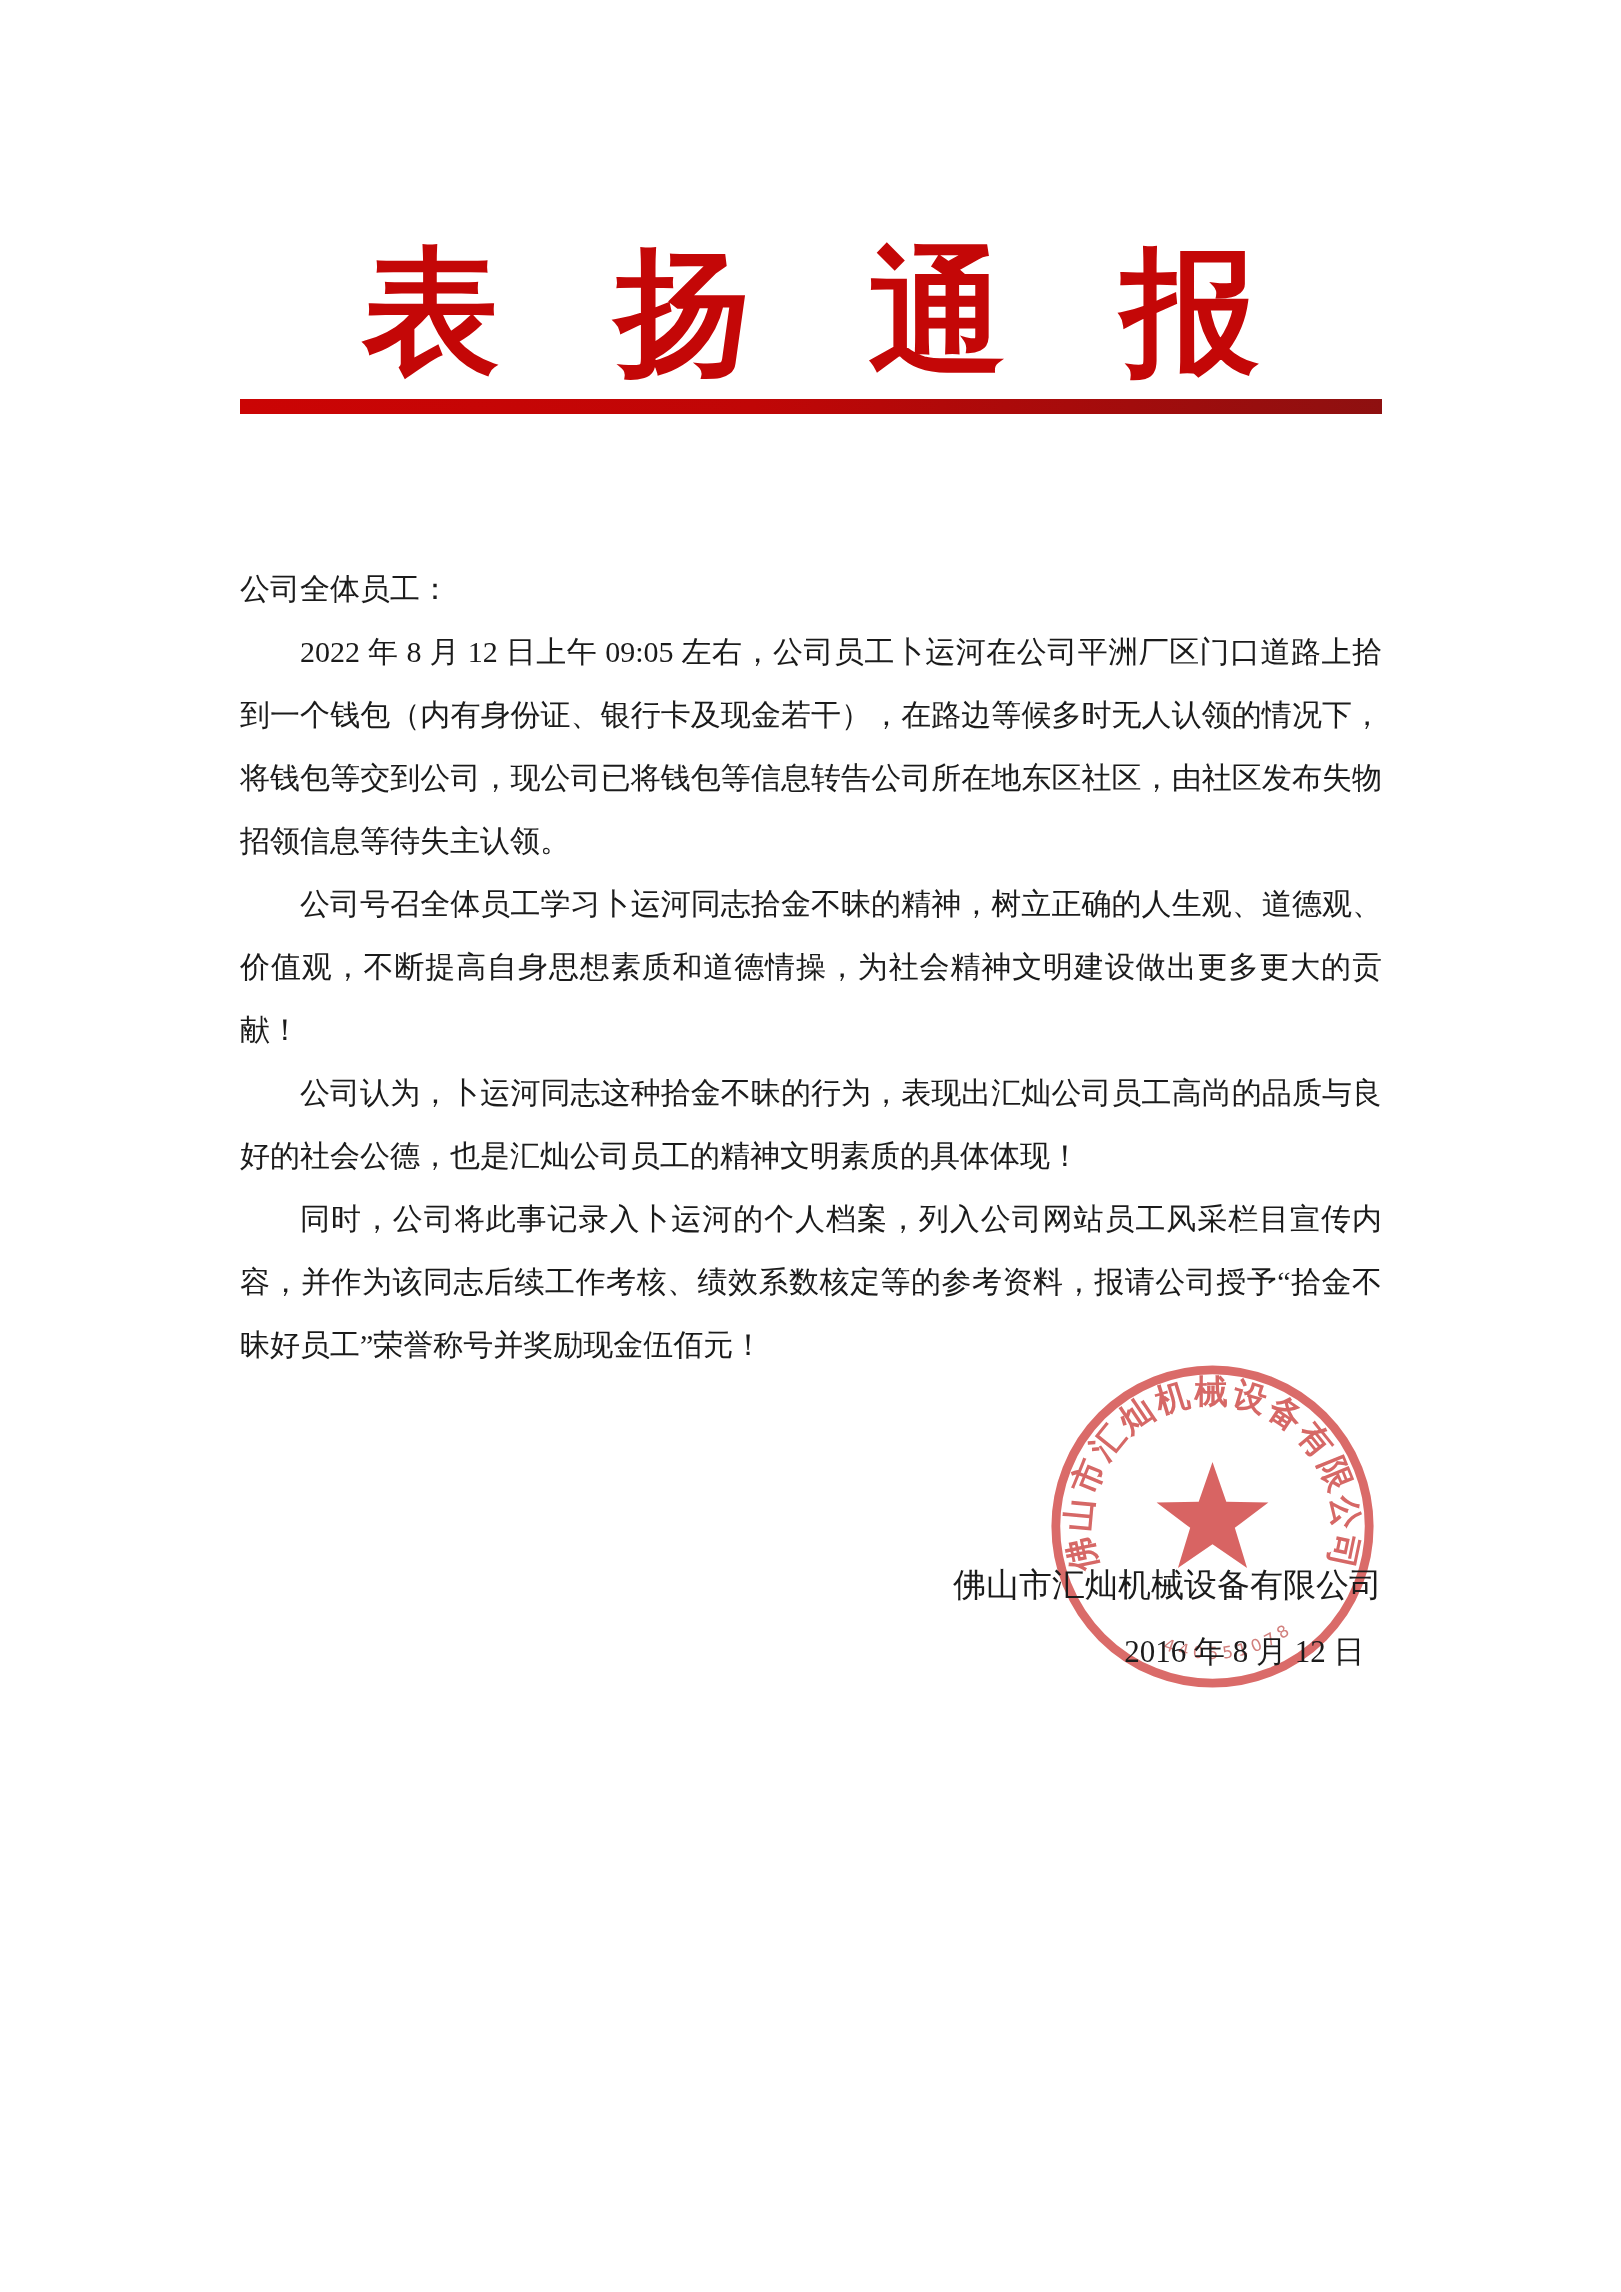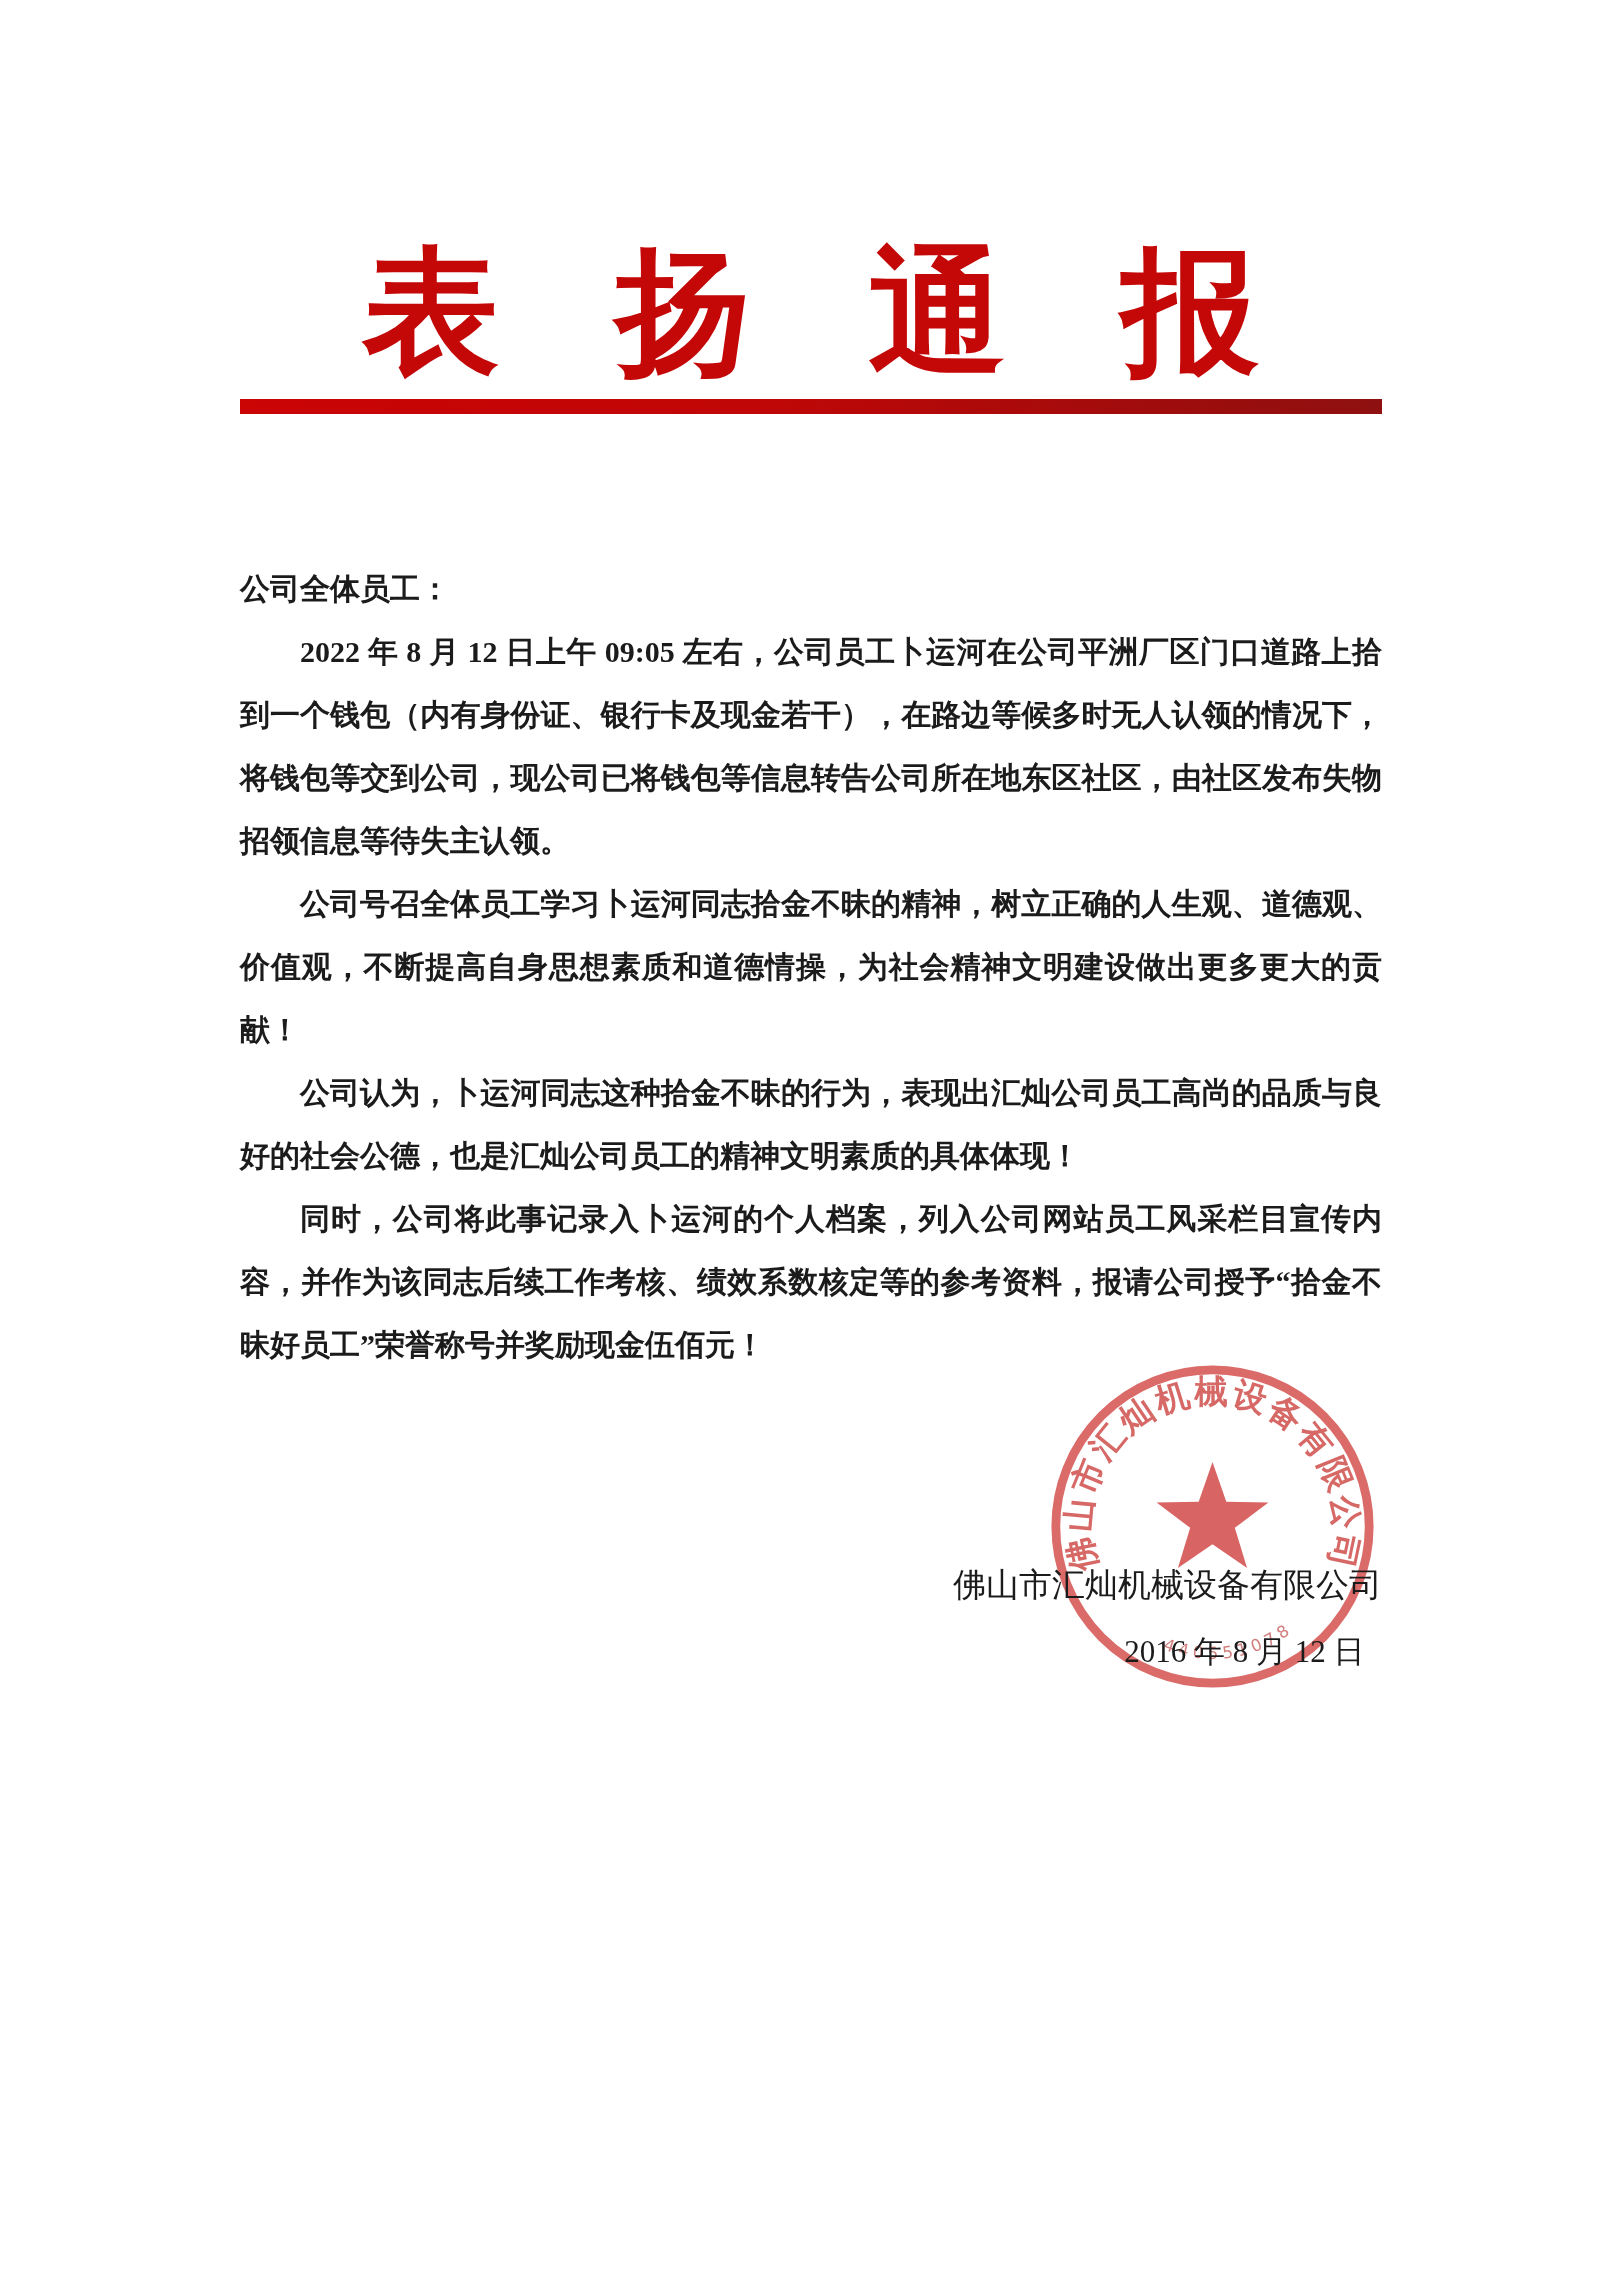--- a/index.html
+++ b/index.html
@@ -22,21 +22,20 @@
   .title-row .ch{display:block;}
   .title-rule{
     position:absolute;left:240px;top:399px;width:1142px;height:14.7px;
     background:linear-gradient(90deg,#cb0404 0%,#c00606 45%,#8e1010 100%);
   }
   
   .body-block{
     position:absolute;left:240px;top:557px;width:1142px;
     font-size:30px;line-height:63px;
     text-align:justify;
-    font-weight:bold;
   }
   .body-block p{margin:0;padding:0;}
   .body-block p.indent{text-indent:2em;}
   
   .seal{
     position:absolute;left:1048px;top:1362px;width:329px;height:329px;
     opacity:0.85;z-index:1;
   }
   
   .signature{

